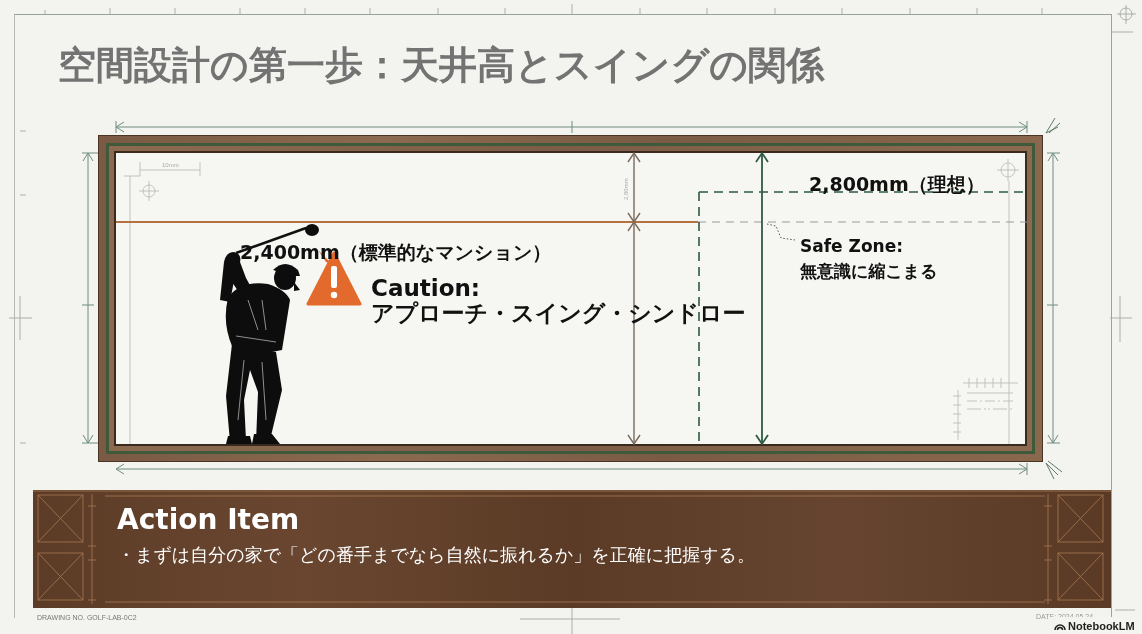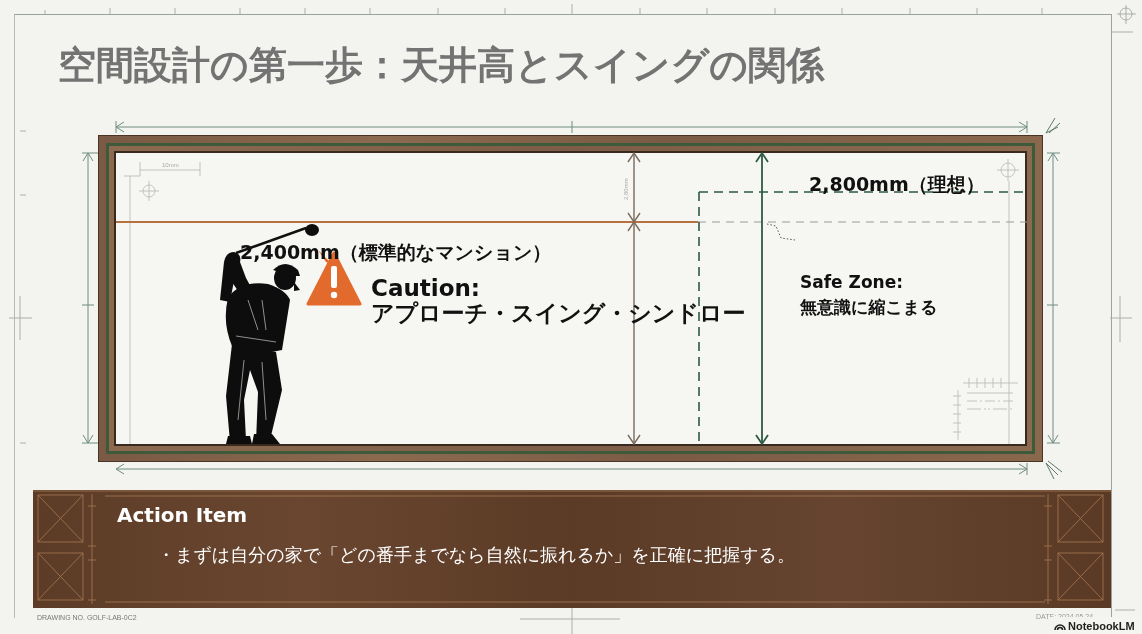--- a/index.html
+++ b/index.html
@@ -42,33 +42,33 @@
   .label-2400 {
     left: 240px; top: 193px; font-size: 19px; font-weight: bold; color: #111; margin-top: 47px;
   }
   .label-2800 {
     left: 809px; top: 172px; font-size: 19px; font-weight: bold; color: #111;
   }
   .caution {
     left: 371px; top: 276px; font-size: 23px; font-weight: bold; line-height: 25px; color: #111;
   }
   .safe {
-    left: 800px; top: 234px; font-size: 17px; font-weight: bold; line-height: 25px; color: #111; margin-top: 36px;
+    left: 800px; top: 234px; font-size: 17px; font-weight: bold; line-height: 25px; color: #111;
   }
   
   .action-bar {
     left: 33px; top: 490px; width: 1078px; height: 118px;
     background: linear-gradient(90deg, #5c3c27 0%, #6a4630 25%, #5b3b26 50%, #664430 75%, #5a3a25 100%);
     border-top: 2px solid #7a5538;
   }
   .action-title {
-    left: 117px; top: 503px; font-size: 20px; font-weight: bold; color: #ffffff;
+    left: 117px; top: 503px; font-size: 28px; font-weight: bold; color: #ffffff;
   }
   .action-list { left: 117px; top: 540px; color: #ffffff; font-size: 18px; line-height: 30px; }
-  .action-list li { list-style: none; margin-left: 40px; }
+  .action-list li { list-style: none; }
   .footer-left {
     left: 37px; top: 614px; font-size: 7px; color: #777; font-family: "Liberation Sans", sans-serif;
   }
   .footer-date {
     left: 1036px; top: 613px; font-size: 7px; color: #999; font-family: "Liberation Sans", sans-serif;
   }
   .notebook-badge {
     left: 1050px; top: 617px; height: 17px; padding: 0 6px 0 4px;
     background: rgba(243,243,239,0.95);
     font-size: 11px; font-weight: bold; color: #222;

